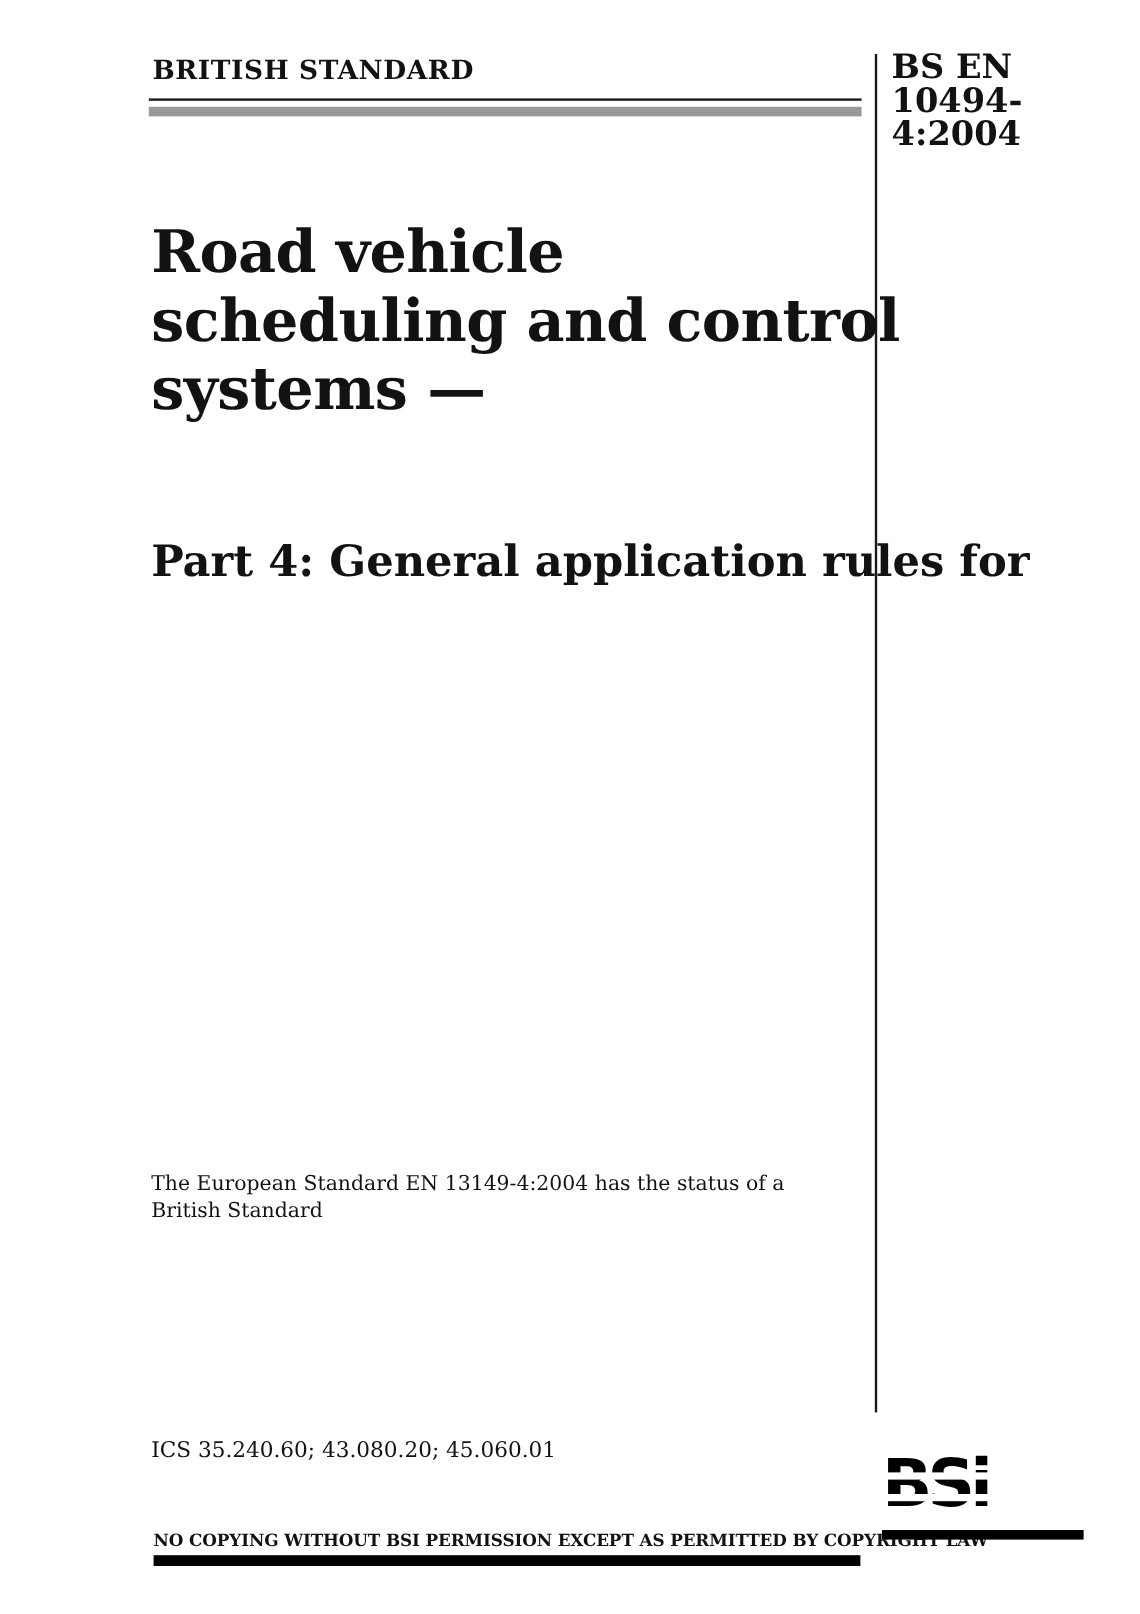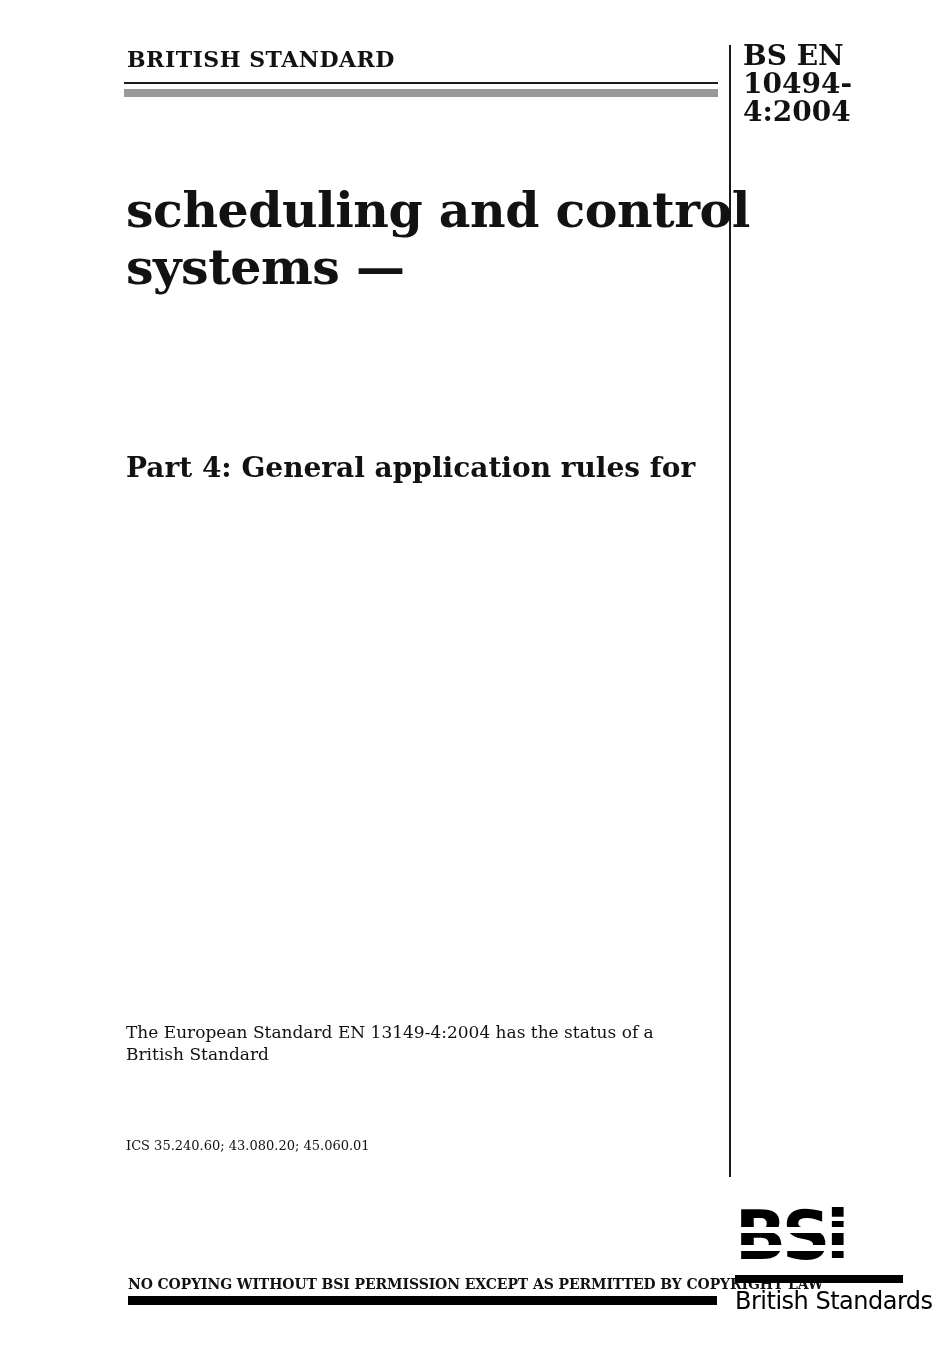--- a/index.html
+++ b/index.html
@@ -36,33 +36,33 @@
   }
 
   
   .title {
     left: 126px; top: 182px;
     font-size: 49px; font-weight: bold; line-height: 57px;
     letter-spacing: -0.5px;
   }
   .subtitle {
     left: 126px; top: 451px;
-    font-size: 28px; font-weight: bold; line-height: 34px;
+    font-size: 36px; font-weight: bold; line-height: 34px;
   }
 
   
   .status-note {
-    left: 126px; top: 1021px;
+    left: 126px; top: 976px;
     font-size: 17px; line-height: 22px;
   }
 
   
   .ics-line {
-    left: 126px; top: 1138px;
-    font-size: 13px;
+    left: 126px; top: 1198px;
+    font-size: 18px;
   }
 
   
   .copyright {
     left: 128px; top: 1276px; width: 589px;
   }
   .copyright-text {
     text-align: center;
     font-size: 14px; font-weight: bold; letter-spacing: -0.1px;
     white-space: nowrap;
@@ -71,21 +71,21 @@
     height: 9px; background: #000000; margin-top: 4px;
   }
 
   
   .bsi-logo {
     left: 735px; top: 1200px; width: 172px; height: 120px;
   }
   .bsi-word {
     position: absolute; left: 0; top: 0; height: 73px; width: 168px;
     font-family: "DejaVu Sans", "Liberation Sans", sans-serif;
-    font-size: 67px; font-weight: bold; letter-spacing: -4px;
+    font-size: 55px; font-weight: bold; letter-spacing: -4px;
     line-height: 72px; color: #000;
   }
   .bsi-stripe {
     position: absolute; left: -3px; right: -3px; height: 6px;
     background: #ffffff;
   }
   .bsi-stripe.s1 { top: 27px; }
   .bsi-stripe.s2 { top: 45px; }
   .bsi-bar {
     position: absolute; left: 0; top: 75px; width: 168px; height: 8px;
@@ -106,20 +106,21 @@
 <div class="abs rule-gray"></div>
 
 <div class="abs doc-number">
   <div>BS EN</div>
   <div>10494-4:2004</div>
 </div>
 
 <div class="abs v-divider"></div>
 
 <div class="abs title">
+  <div>Road vehicle</div>
   <div>scheduling and control</div>
   <div>systems —</div>
 </div>
 
 <div class="abs subtitle">
   <div>Part 4: General application rules for</div>
 </div>
 
 <div class="abs status-note">
   <div>The European Standard EN 13149-4:2004 has the status of a</div>
@@ -133,14 +134,13 @@
   <div class="copyright-bar"></div>
 </div>
 
 <div class="abs bsi-logo">
   <div class="bsi-word">
     <span>BSi</span>
     <div class="bsi-stripe s1"></div>
     <div class="bsi-stripe s2"></div>
   </div>
   <div class="bsi-bar"></div>
-  <div class="bsi-caption">British Standards</div>
 </div>
 
 </body></html>

